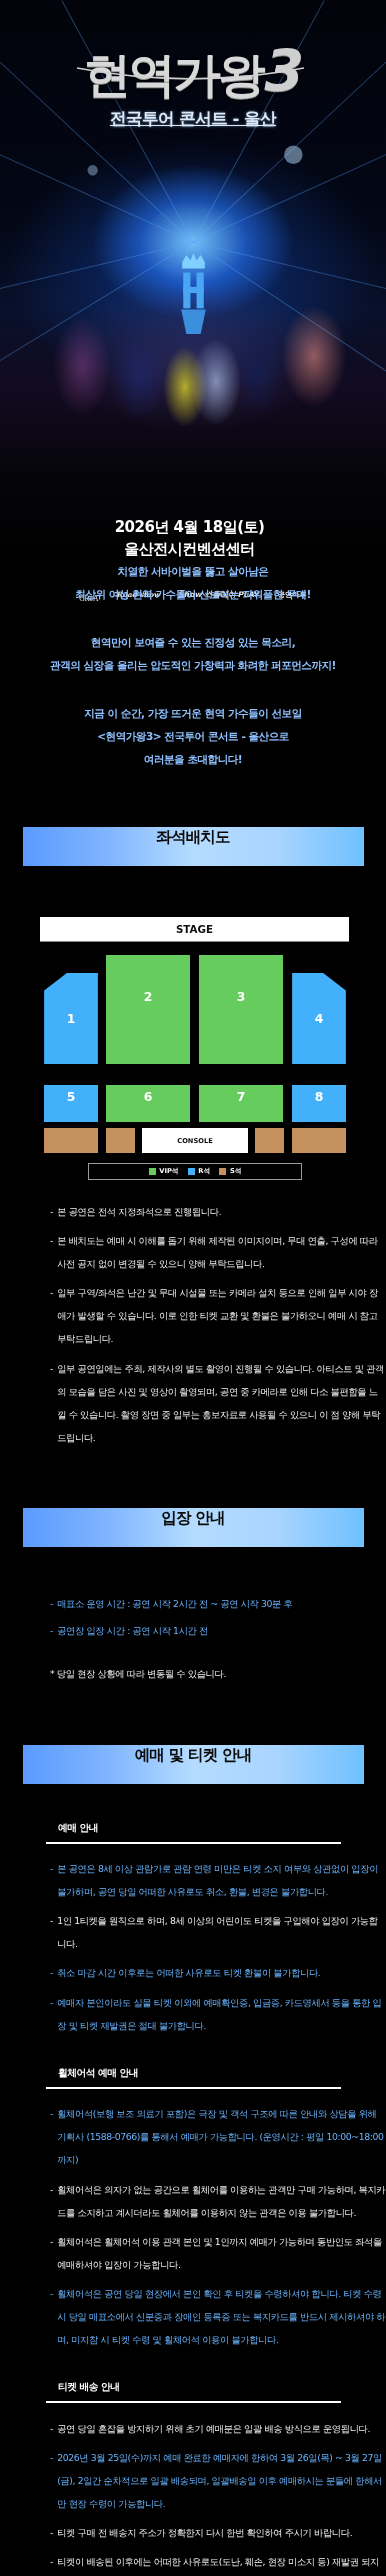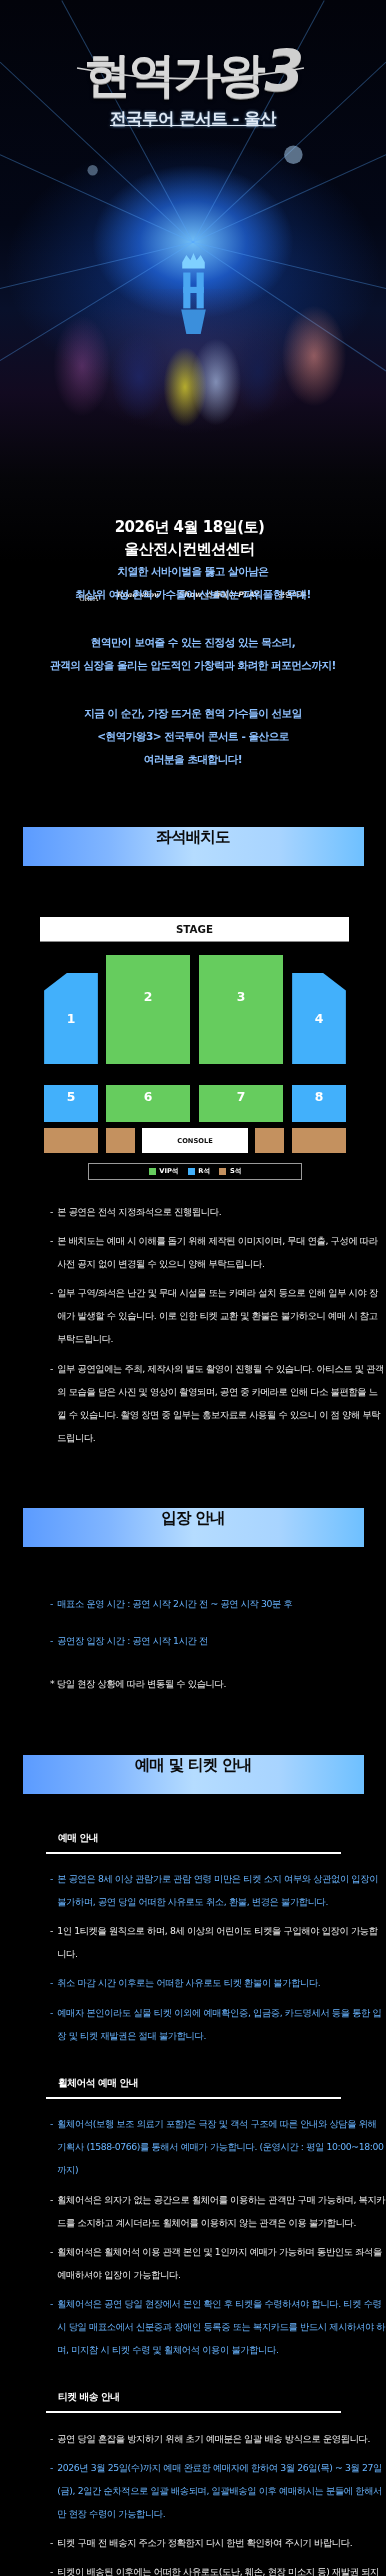--- a/index.html
+++ b/index.html
@@ -196,21 +196,21 @@
     <p class="note white">일부 공연일에는 주최, 제작사의 별도 촬영이 진행될 수 있습니다. 아티스트 및 관객의 모습을 담은 사진 및 영상이 촬영되며, 공연 중 카메라로 인해 다소 불편함을 느낄 수 있습니다. 촬영 장면 중 일부는 홍보자료로 사용될 수 있으니 이 점 양해 부탁드립니다.</p>
   </div>
 
   <div style="height:41px"></div>
 
   <div class="sec-head">
       <span>입장 안내</span>
     </div>
   <div style="height:33px"></div>
   <div class="notes">
-    <p class="note blue" style="margin-bottom:14px">매표소 운영 시간 : 공연 시작 2시간 전 ~ 공연 시작 30분 후</p>
+    <p class="note blue" style="margin-bottom:4px">매표소 운영 시간 : 공연 시작 2시간 전 ~ 공연 시작 30분 후</p>
     <p class="note blue">공연장 입장 시간 : 공연 시작 1시간 전</p>
     <div style="height:14.4px"></div>
     <p class="note white star">* 당일 현장 상황에 따라 변동될 수 있습니다.</p>
   </div>
 
   <div style="height:41px"></div>
 
   <div class="sec-head">
       <span>예매 및 티켓 안내</span>
     </div>

